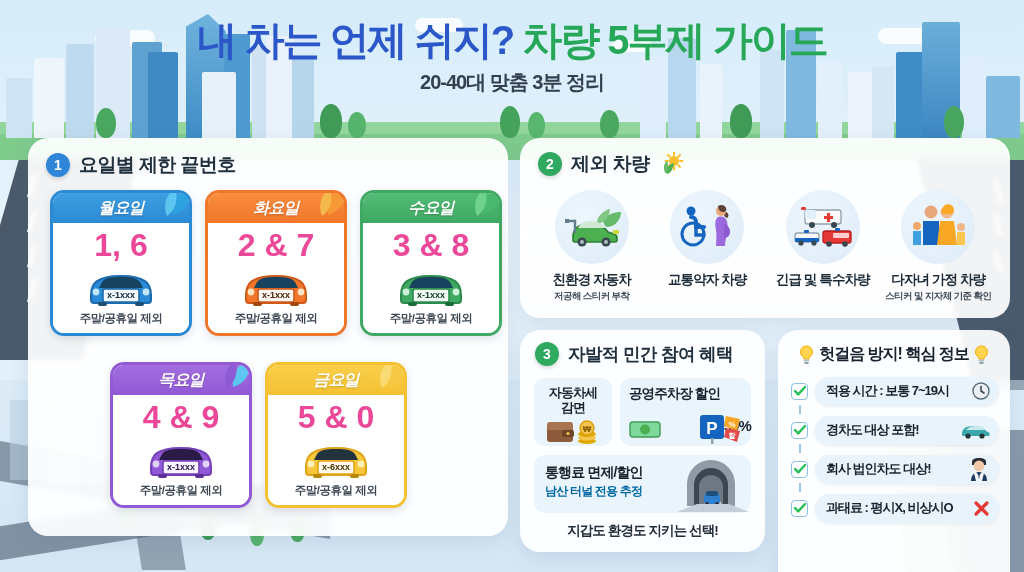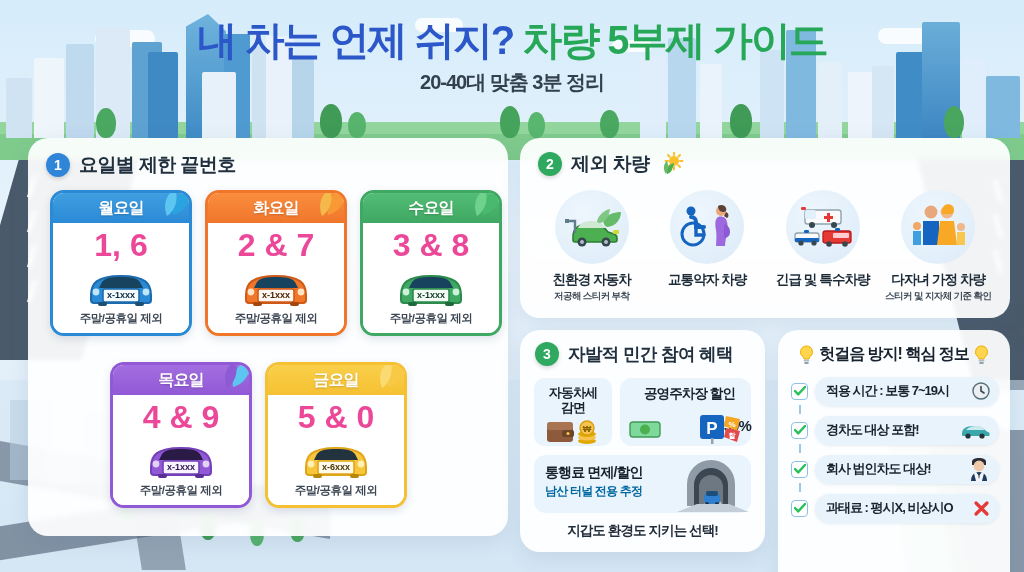--- a/index.html
+++ b/index.html
@@ -52,21 +52,21 @@
   
   #panel1 { left:28px; top:138px; width:480px; height:398px; }
   .daygrid-top { position:absolute; left:22px; top:52px; display:flex; gap:13px; }
   .daygrid-bot { position:absolute; left:82px; top:224px; display:flex; gap:13px; }
   .daycard {
     width:142px; border-radius:14px; border:3px solid; overflow:hidden;
     box-shadow:0 3px 9px rgba(60,90,130,.17); position:relative; background:#fff;
   }
   .day-hd { height:30px; display:flex; align-items:center; justify-content:center;
             color:#fff; font-size:16px; font-weight:bold; letter-spacing:-.8px;
-            text-shadow:0 1px 2px rgba(0,0,0,.18); }
+            text-shadow:0 1px 2px rgba(0,0,0,.18);font-style:italic; }
   .day-body { background:#fff; padding:4px 0 7px; text-align:center; }
   .day-num { font-size:32px; font-weight:bold; color:#ec4899; letter-spacing:0px; line-height:1.15; }
   .day-note { font-size:11.5px; font-weight:bold; color:#3c4753; letter-spacing:-.5px; margin-top:3px; }
   .leaf { position:absolute; right:-4px; top:-8px; width:40px; height:34px; pointer-events:none; }
   .carwrap { height:44px; display:flex; align-items:center; justify-content:center; }
   .plate { font-size:9px; font-weight:bold; font-family:"Liberation Sans",sans-serif; }
 
   
   #panel2 { left:520px; top:138px; width:490px; height:180px; }
   .ex-row { position:absolute; left:14px; top:52px; width:462px; display:flex; }
@@ -75,21 +75,21 @@
      background:radial-gradient(circle at 38% 32%, #eef6fd 0%, #dcebf8 100%);
      display:flex;align-items:center;justify-content:center; }
   .ex-name { font-size:13.5px;font-weight:bold;color:#1d2b38;margin-top:7px;letter-spacing:-.9px; }
   .ex-sub { font-size:9.5px;font-weight:bold;color:#3f4a57;margin-top:1px;letter-spacing:-.6px; }
 
   
   #panel3 { left:520px; top:330px; width:245px; height:222px; }
   .ben-row { position:absolute; left:14px; top:48px; display:flex; gap:8px; }
   .ben-box { background:#eaf4fc; border-radius:12px; position:relative; }
   .ben-a { width:78px; height:68px; padding:7px 4px 0; text-align:center;border-radius:10px; }
-  .ben-b { width:131px; height:68px; padding:7px 0 0 24px; }
+  .ben-b { width:131px; height:68px; padding:7px 0 0 9px; }
   .ben-t { font-size:13px; font-weight:bold; color:#17222e; letter-spacing:-.9px; line-height:1.18; }
   .ben-t2 { font-size:13.5px; font-weight:bold; color:#17222e; letter-spacing:-.9px; }
   .ben-wide { position:absolute; left:14px; top:125px; width:217px; height:58px;
       background:#eaf4fc; border-radius:12px; padding:9px 0 0 11px; }
   .ben-wt { font-size:14px;font-weight:bold;color:#17222e;letter-spacing:-.9px; }
   .ben-ws { font-size:12px;font-weight:bold;color:#0369a1;letter-spacing:-.8px;margin-top:1px; }
   .ben-foot { position:absolute; left:0; top:192px; width:100%; text-align:center;
       font-size:13.5px; font-weight:bold; color:#222d3a; letter-spacing:-.9px; }
 
   

